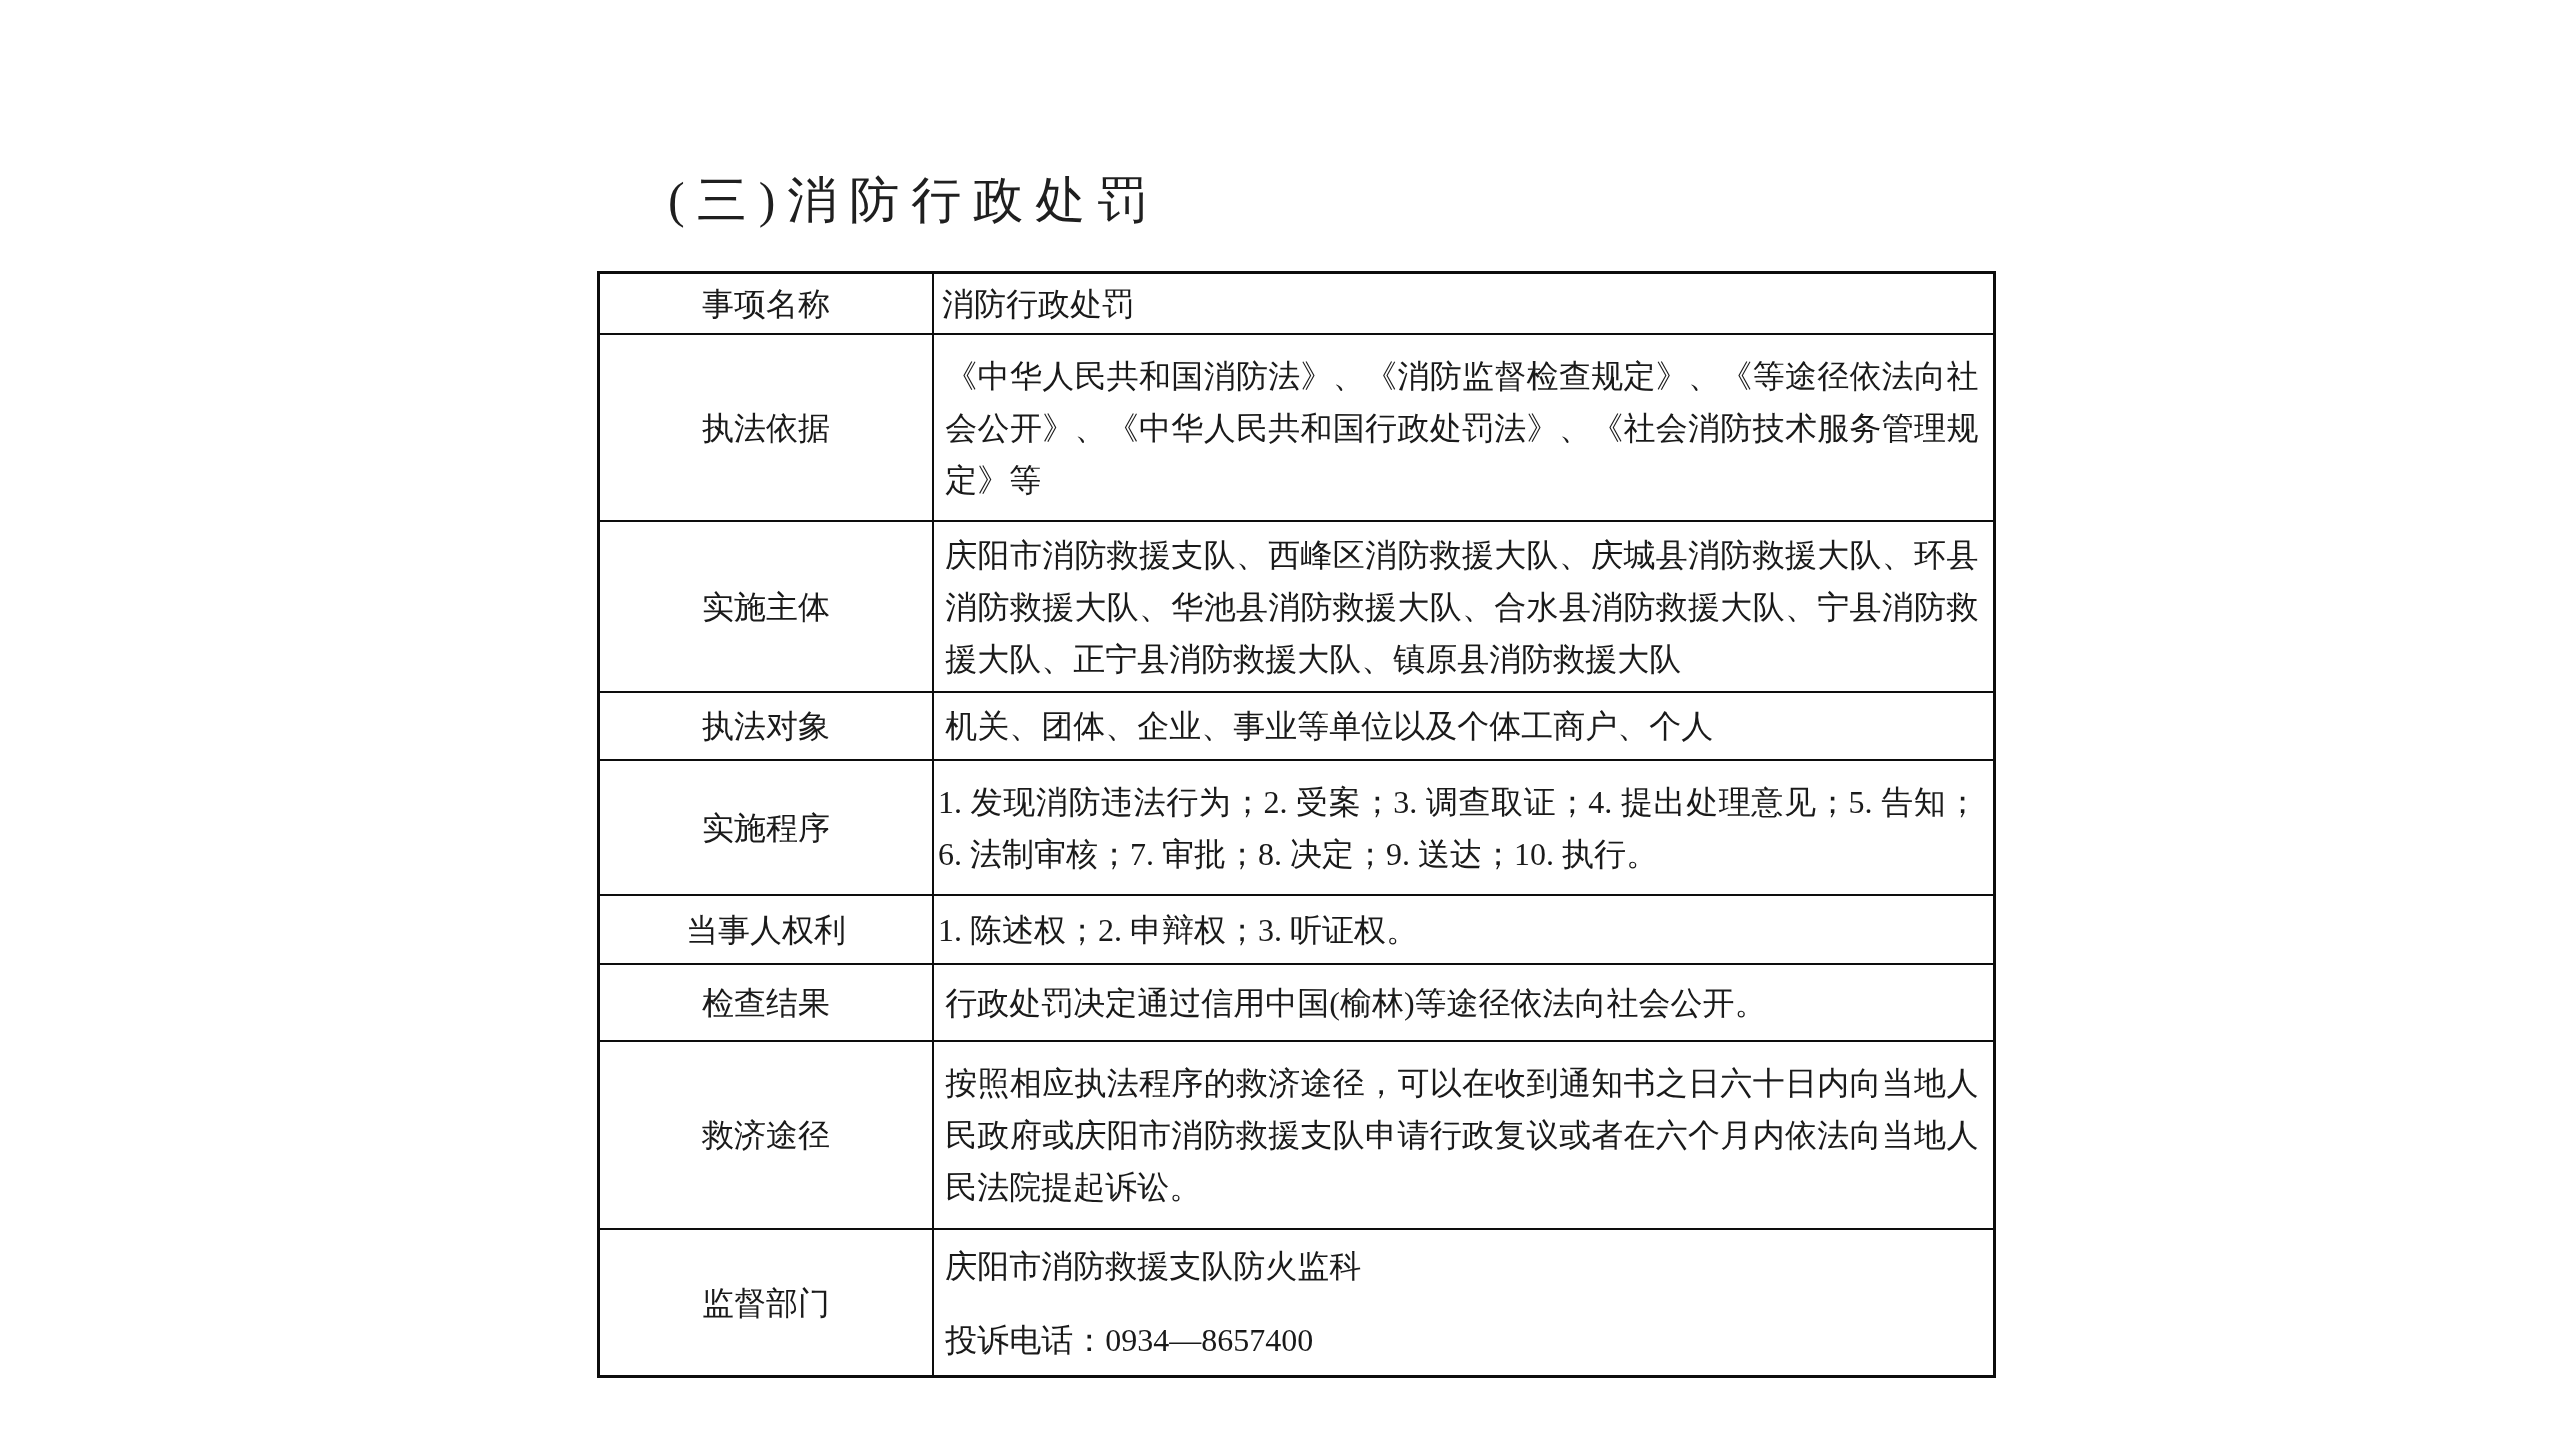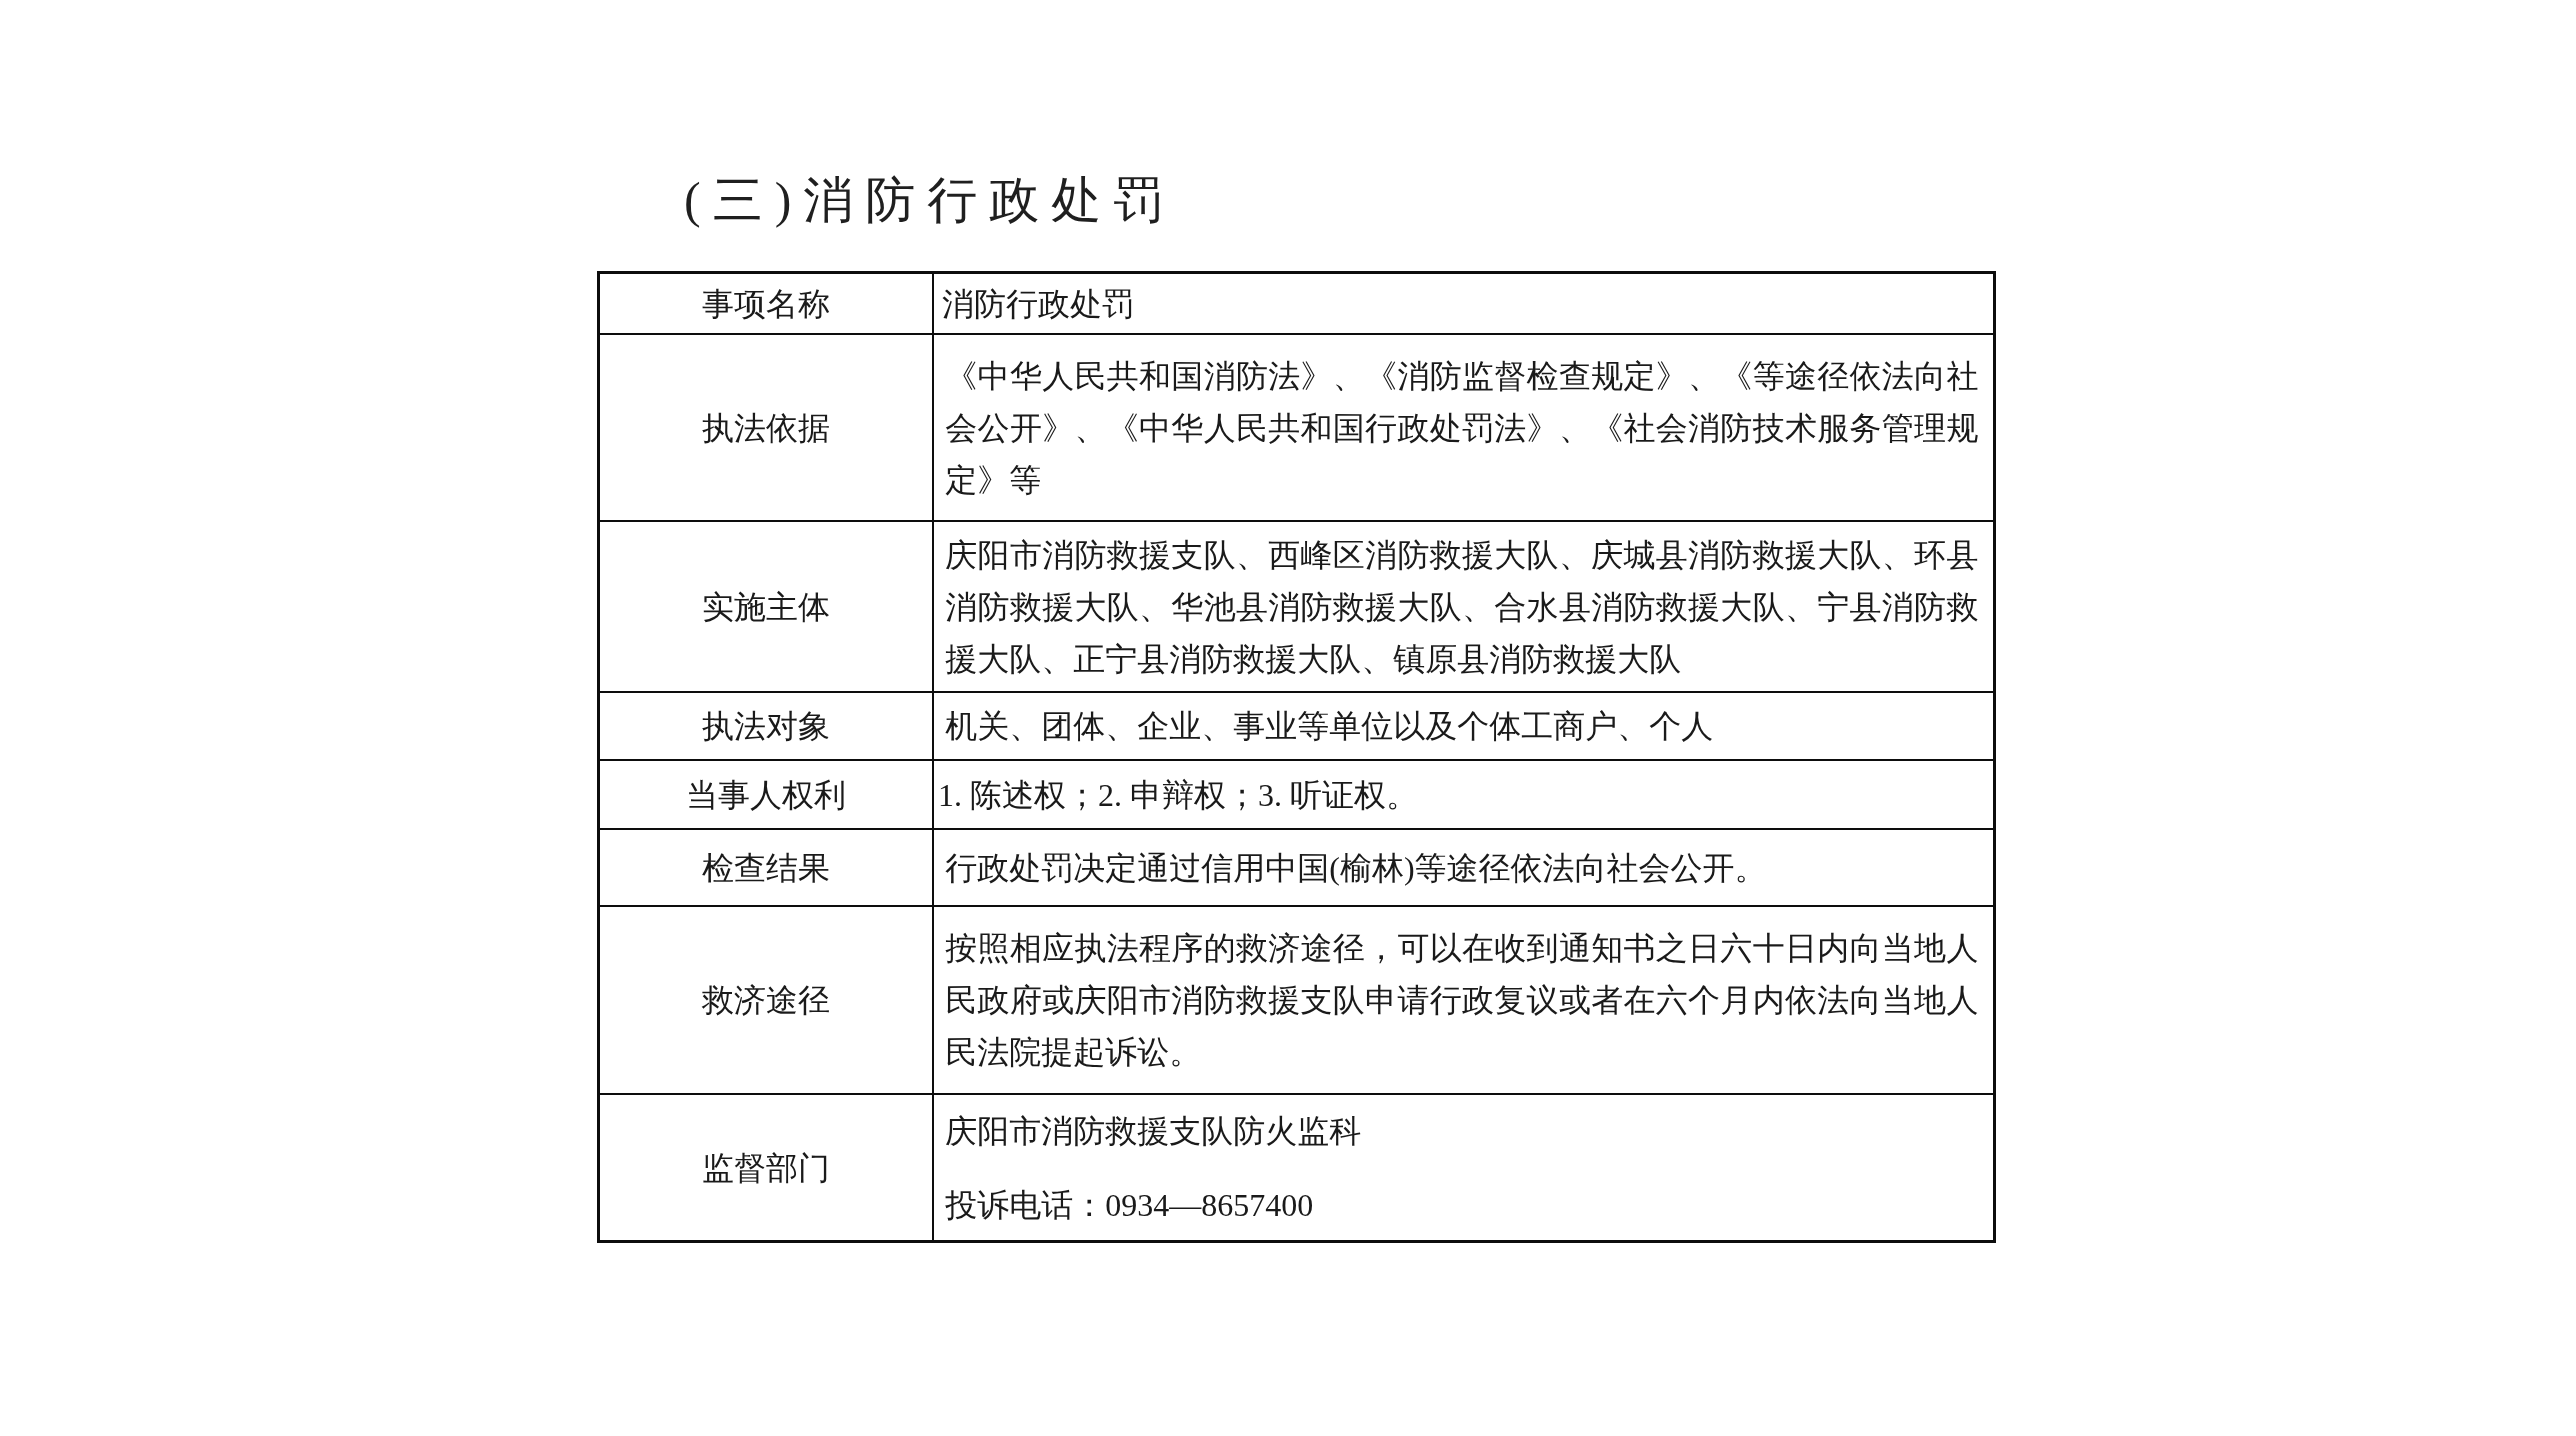--- a/index.html
+++ b/index.html
@@ -11,21 +11,21 @@
     position: relative;
     width: 2576px;
     height: 1437px;
     background: #ffffff;
     overflow: hidden;
     font-family: "Liberation Serif", "DejaVu Serif", serif;
     color: #1a1a1a;
   }
   .doc-title {
     position: absolute;
-    left: 684px;
+    left: 668px;
     top: 167px;
     font-size: 50px;
     letter-spacing: 12px;
     color: #1f1f1f;
     white-space: nowrap;
   }
   table.info-table {
     position: absolute;
     left: 597px;
     top: 271px;
@@ -96,20 +96,24 @@
       <tr class="r3">
         <td class="lbl">实施主体</td>
         <td class="val">庆阳市消防救援支队、西峰区消防救援大队、庆城县消防救援大队、环县消防救援大队、华池县消防救援大队、合水县消防救援大队、宁县消防救援大队、正宁县消防救援大队、镇原县消防救援大队</td>
       </tr>
 
       <tr class="r4">
         <td class="lbl">执法对象</td>
         <td class="val">机关、团体、企业、事业等单位以及个体工商户、个人</td>
       </tr>
 
+      <tr class="r5">
+        <td class="lbl">实施程序</td>
+        <td class="val tight">1. 发现消防违法行为；2. 受案；3. 调查取证；4. 提出处理意见；5.  告知；6. 法制审核；7. 审批；8. 决定；9. 送达；10. 执行。</td>
+      </tr>
 
       <tr class="r6">
         <td class="lbl">当事人权利</td>
         <td class="val tight">1. 陈述权；2. 申辩权；3. 听证权。</td>
       </tr>
 
       <tr class="r7">
         <td class="lbl">检查结果</td>
         <td class="val">行政处罚决定通过信用中国(榆林)等途径依法向社会公开。</td>
       </tr>

